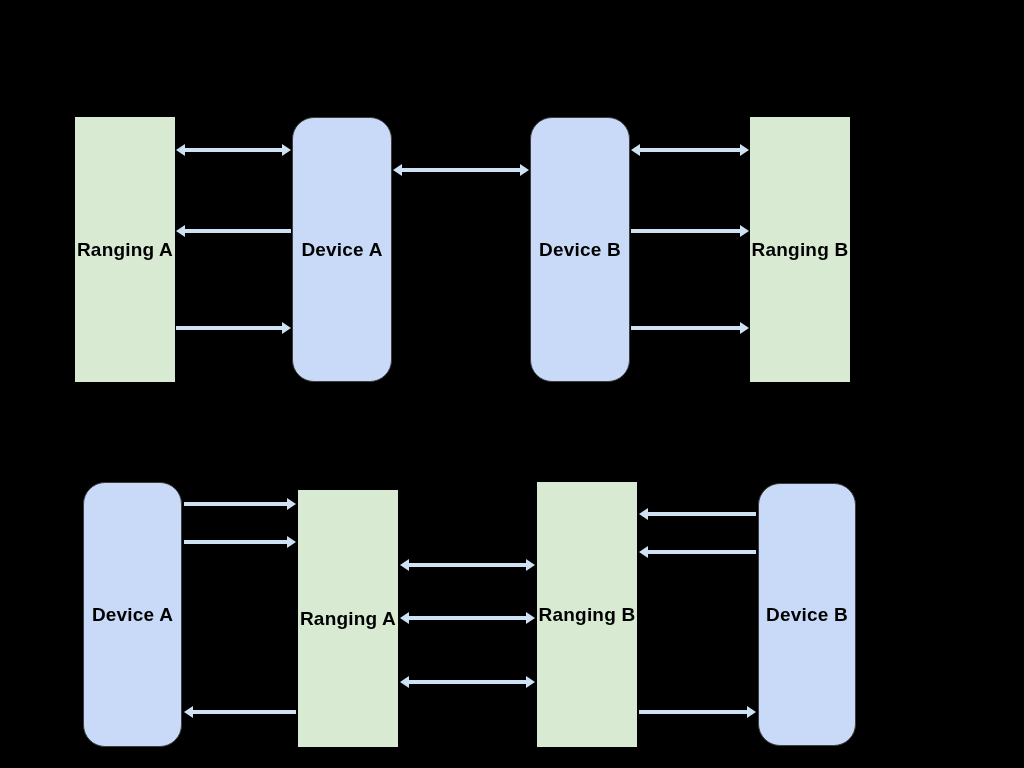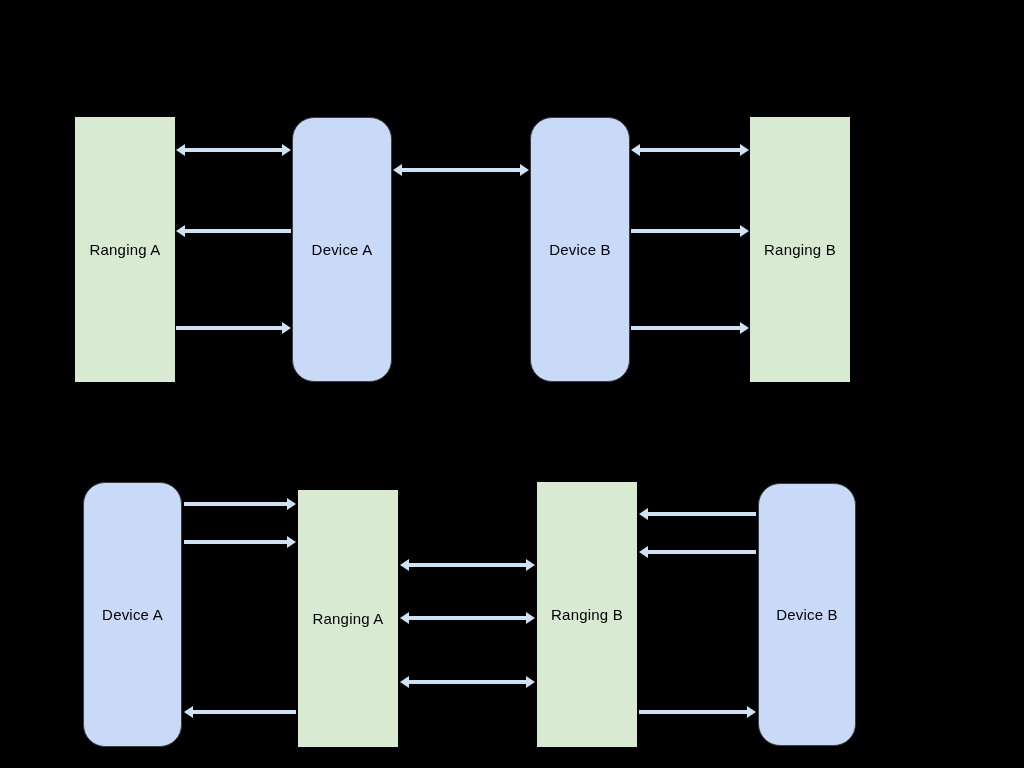--- a/index.html
+++ b/index.html
@@ -29,22 +29,22 @@
   }
   .node.ranging {
     background: var(--ranging-fill, #d9ead3);
   }
   .node.device {
     background: var(--device-fill, #c9daf8);
     border: 1px solid var(--device-border, #3d3d3d);
     border-radius: 22px;
   }
   .node-label {
-    font-size: 15px;
-    font-weight: normal;
+    font-size: 19px;
+    font-weight: bold;
     color: var(--label-text, #000);
     white-space: nowrap;
     letter-spacing: 0.2px;
   }
   .arrow-shaft {
     position: absolute;
     height: 4px;
     background: var(--arrow, #cfe2f3);
   }
   .arrow-head {

